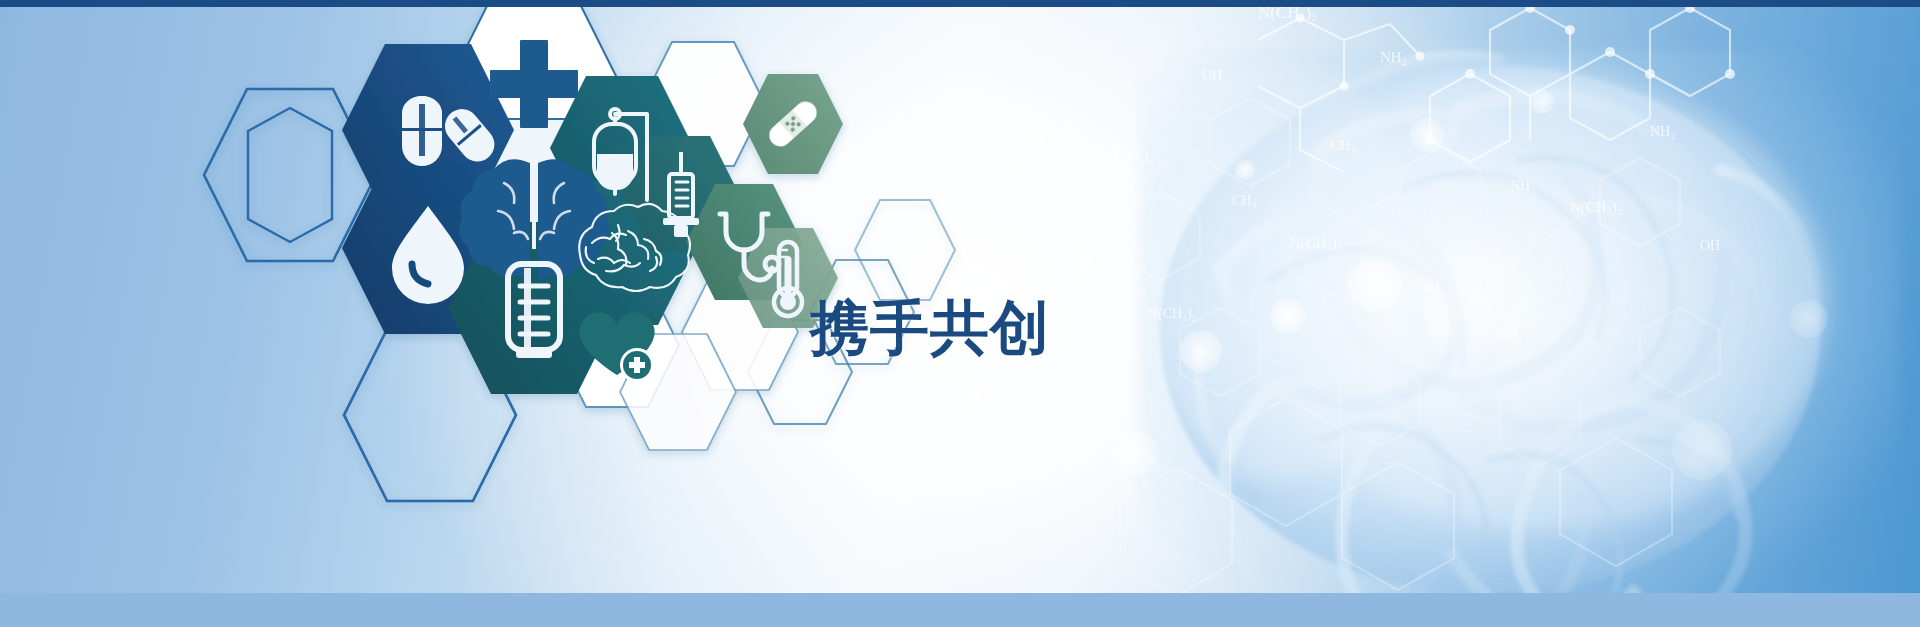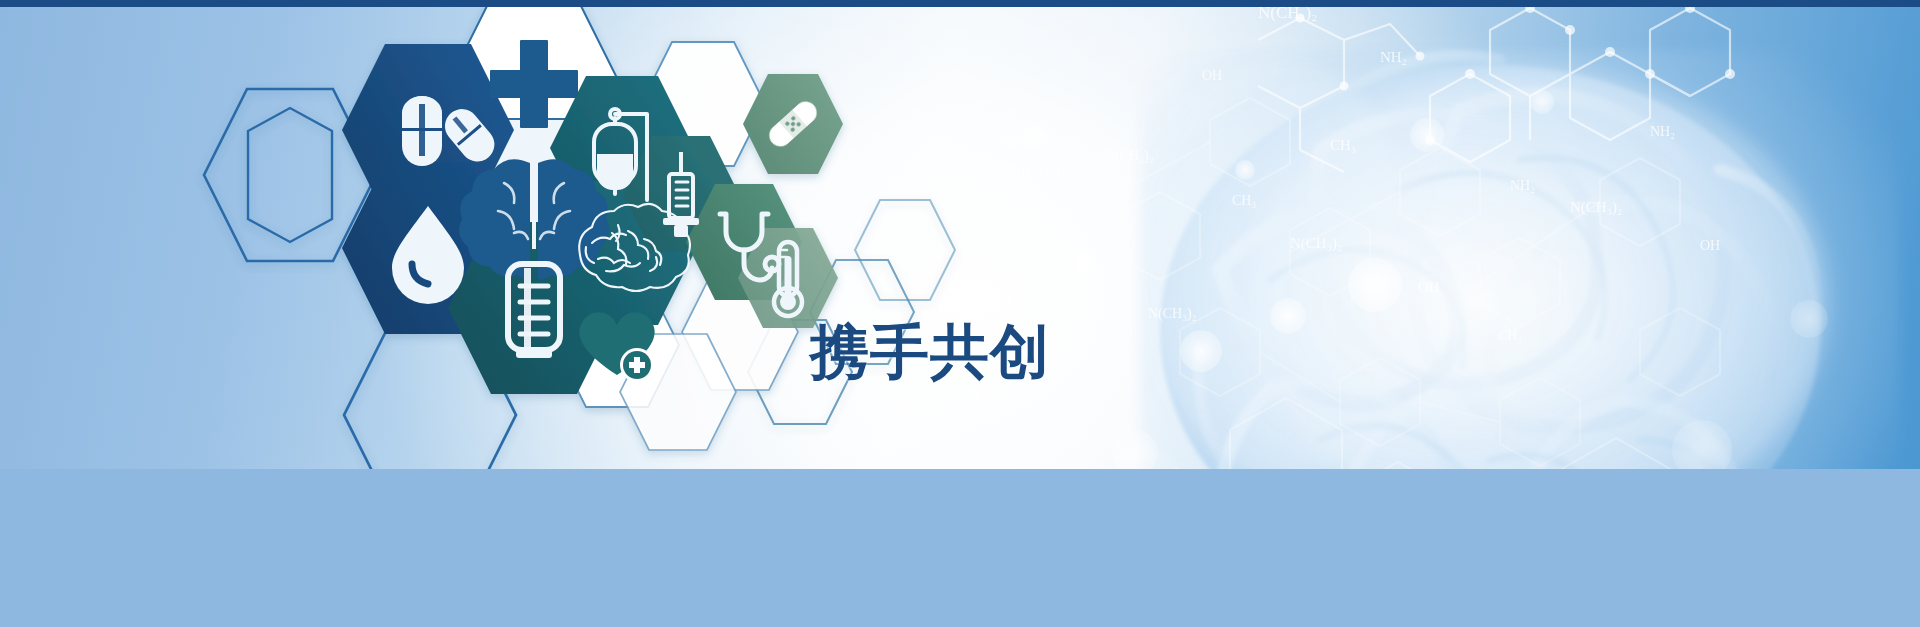--- a/index.html
+++ b/index.html
@@ -5,21 +5,21 @@
   * { margin:0; padding:0; box-sizing:border-box; }
   html, body { width:1920px; height:627px; overflow:hidden; }
   body {
     font-family:"Liberation Sans", sans-serif;
     background:#8fb8e0;
   }
 
   .banner {
     position:relative;
     width:1920px;
-    height:469px;
+    height:593px;
     overflow:hidden;
     background:
       radial-gradient(ellipse 780px 620px at 980px 300px, rgba(255,255,255,0.98) 0%, rgba(255,255,255,0.85) 28%, rgba(255,255,255,0.35) 55%, rgba(255,255,255,0) 78%),
       linear-gradient(100deg, #8fb8e0 0%, #9cc2e6 14%, #b9d6ee 26%, #dcebf7 38%, #eef5fb 48%, #e4eff9 58%, #bcd8ee 70%, #7fb4df 84%, #4a97d2 100%);
   }
 
   
   .topbar {
     position:absolute; top:0; left:0; width:1920px; height:7px;
     background:#1b4c86;
@@ -55,21 +55,21 @@
     position:absolute;
     left:660px; top:295px;
     z-index:30;
     color:#1a4a80;
     font-weight:bold;
     letter-spacing:0.06em;
     line-height:1.12;
     text-shadow:0 1px 2px rgba(255,255,255,0.75);
   }
   .headline .ln { display:block; font-size:59px; white-space:nowrap; }
-  .headline .ln1 { margin-left:150px;margin-top:24px; }
+  .headline .ln1 { margin-left:150px; }
   .headline .ln2 { margin-left:10px; margin-top:14px; }
 </style>
 </head>
 <body>
 
 <div class="banner">
 
   <div class="topbar"></div>
 
   <div class="brain-wrap">

